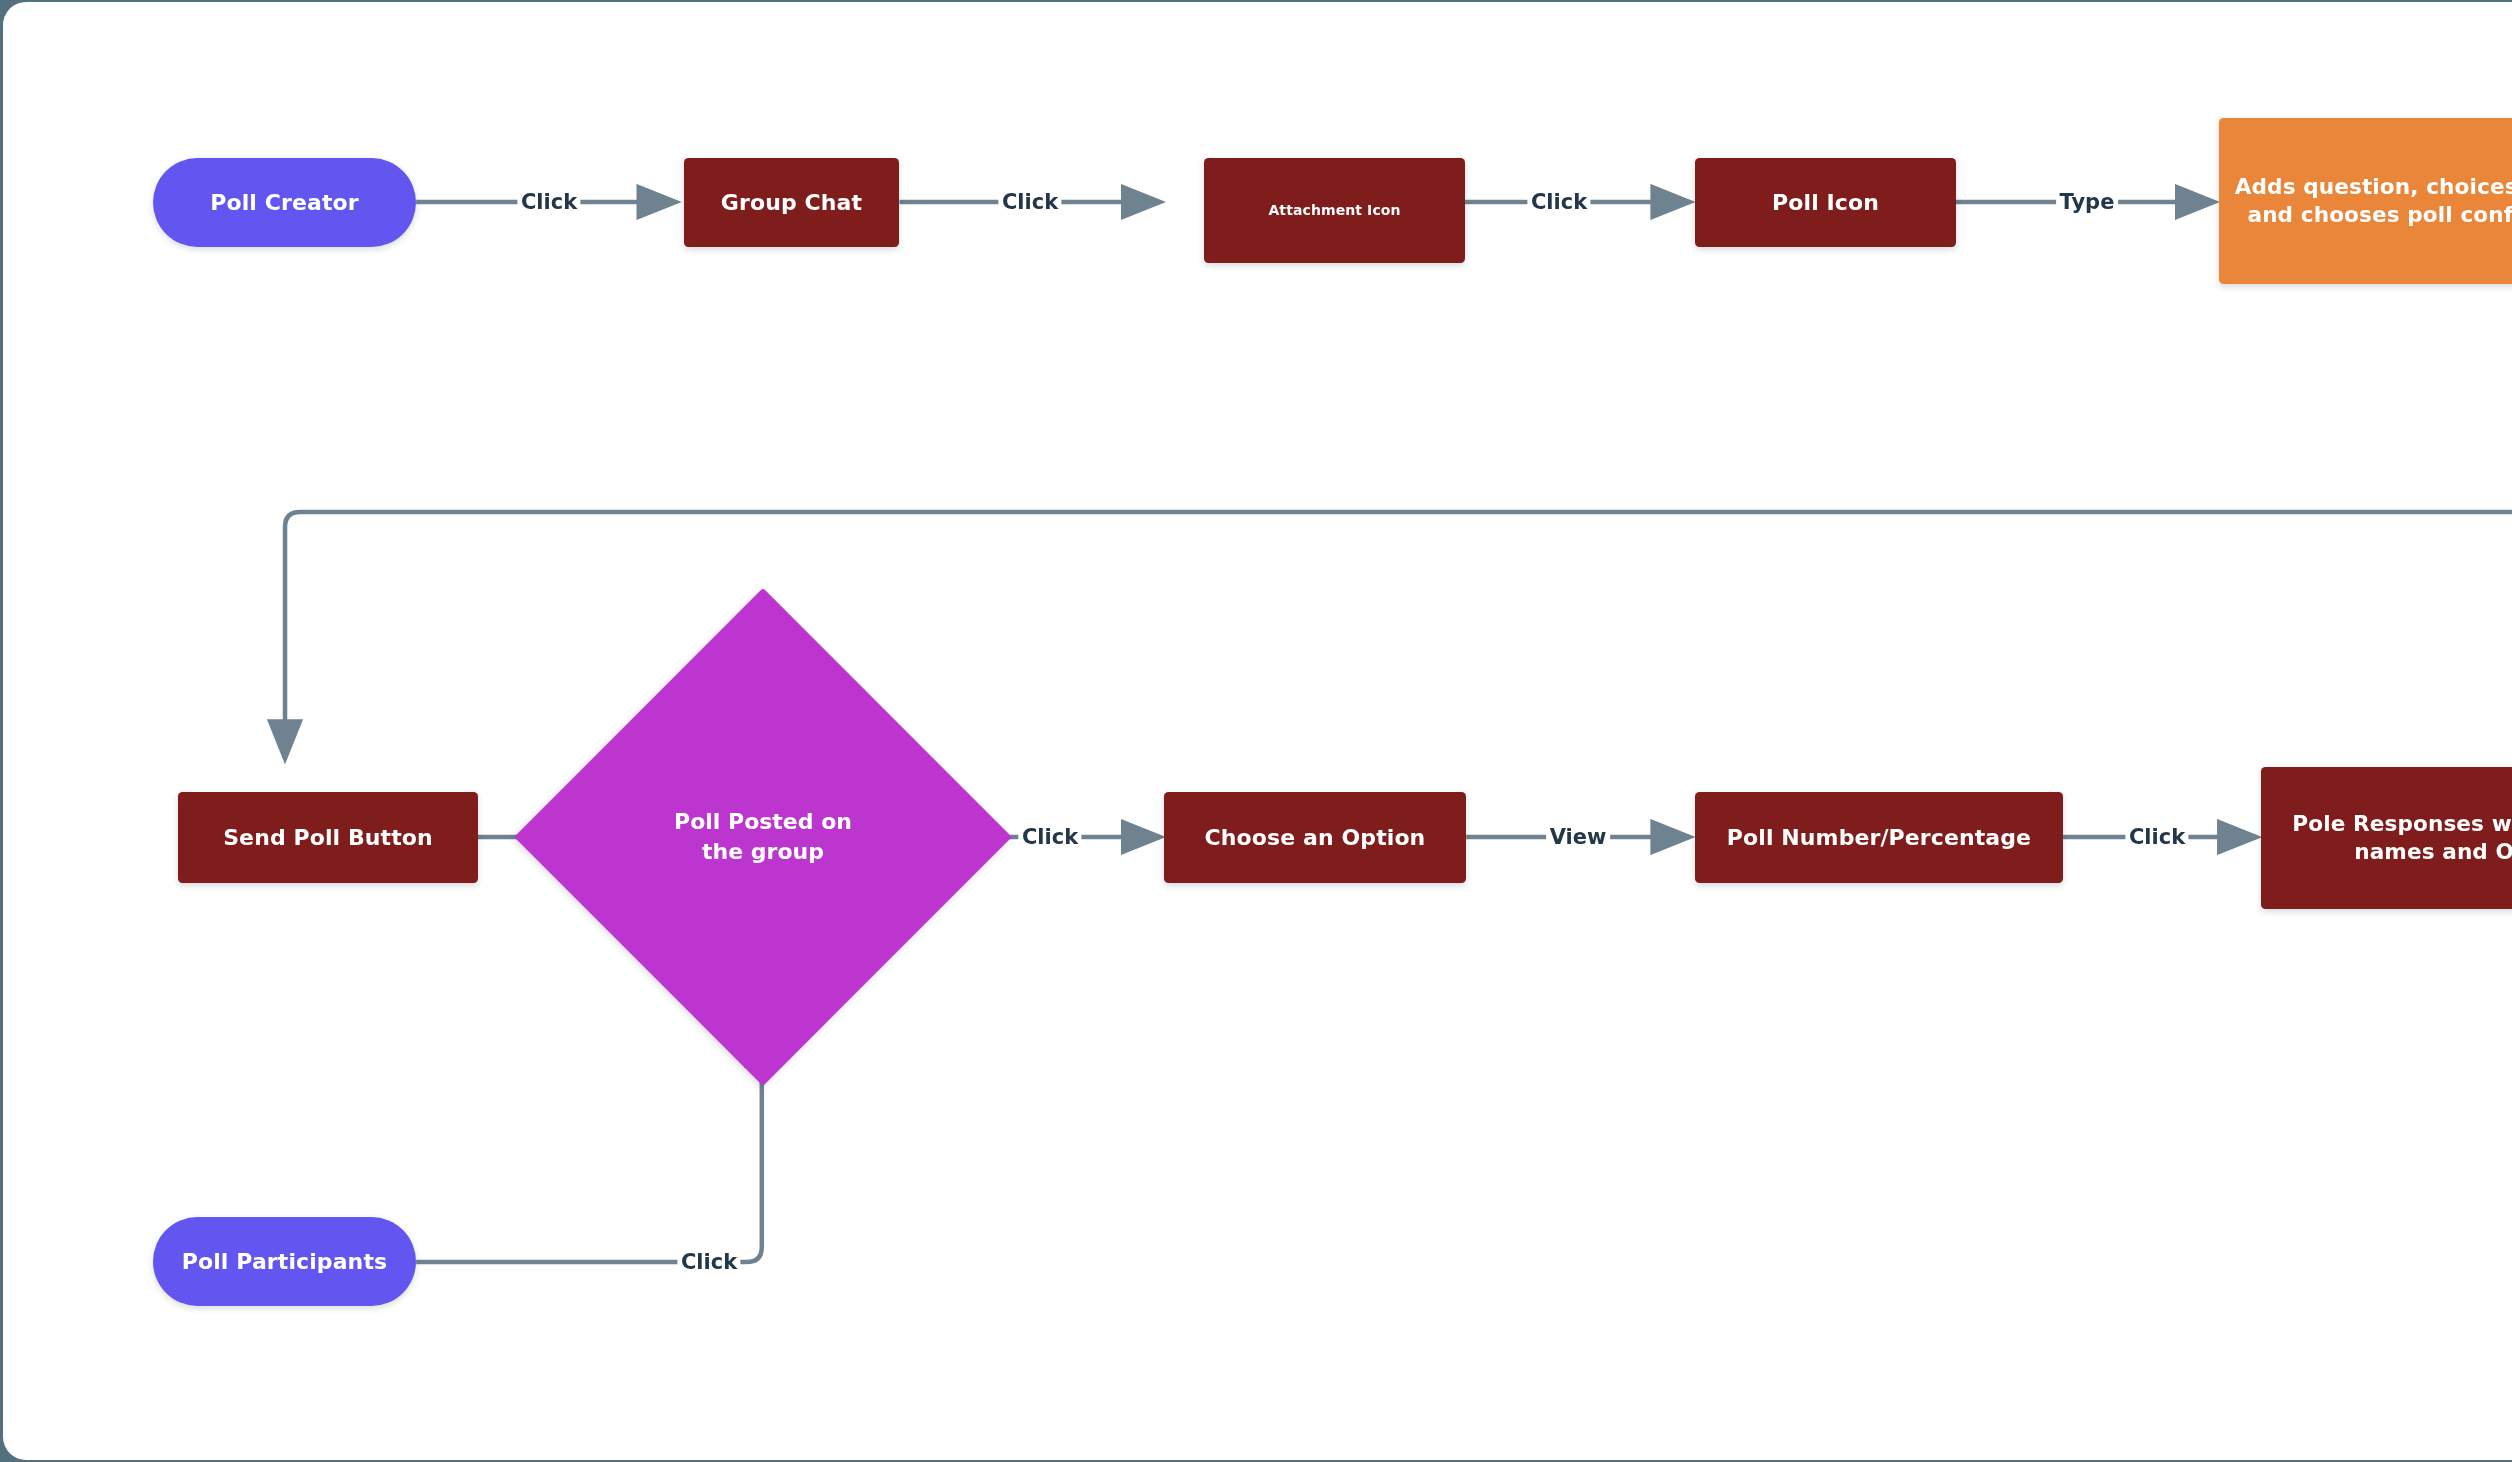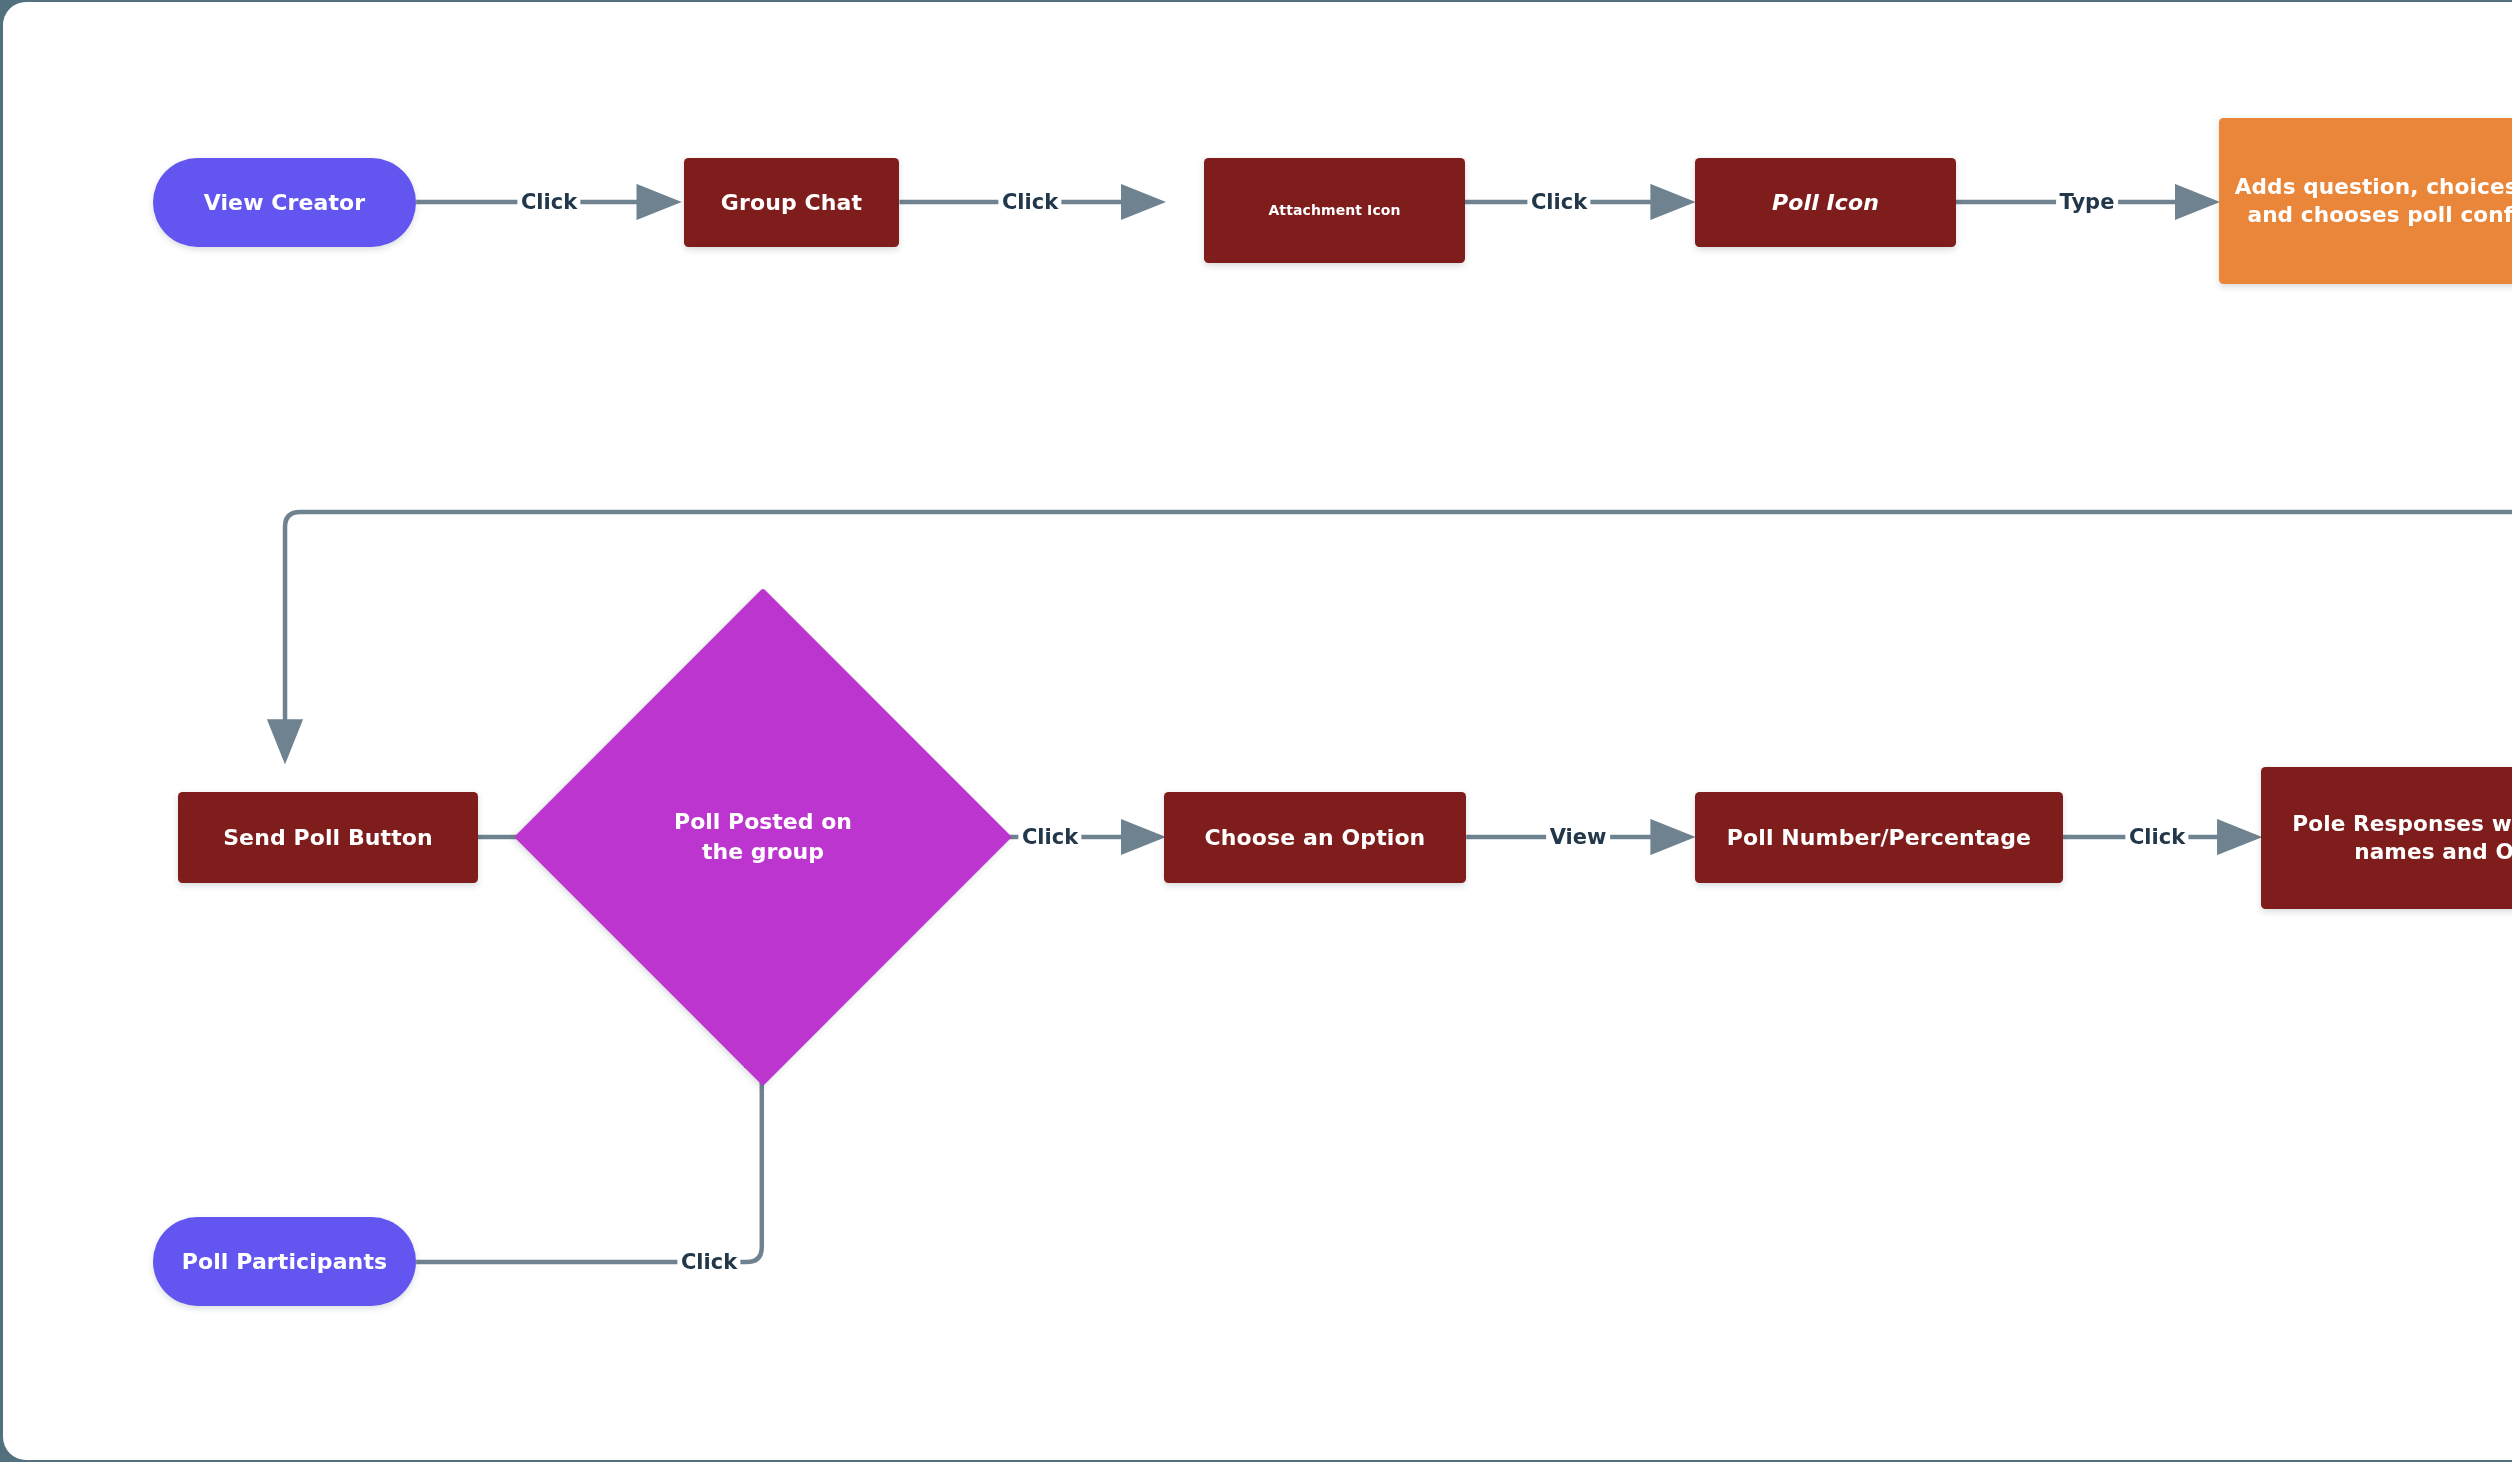--- a/index.html
+++ b/index.html
@@ -122,32 +122,32 @@
 
         <path d="M 2912,1662 L 3356,1662" marker-end="url(#arrowhead)"></path>
 
         <path d="M 4100,1662 L 4484,1662" marker-end="url(#arrowhead)"></path>
 
         <path d="M 822,2508 L 1480,2508 Q 1510,2508 1510,2478 L 1510,2045" marker-end="url(#arrowhead)"></path>
       </g>
     </svg>
 
     <div class="node node-pill" style="left:150px; top:156px; width:263px; height:89px; font-size:22px;">
-      <span class="node-label">View Creator</span>
+      <span class="node-label">Poll Creator</span>
     </div>
 
     <div class="node node-rect" style="left:681px; top:156px; width:215px; height:89px; font-size:22px;">
       <span class="node-label">Group Chat</span>
     </div>
 
     <div class="node node-rect" style="left:1161px; top:156px; width:261px; height:105px; font-size:14px;margin-left:40px;">
       <span class="node-label">Attachment Icon</span>
     </div>
 
-    <div class="node node-rect" style="left:1692px; top:156px; width:261px; height:89px; font-size:22px;font-style:italic;">
+    <div class="node node-rect" style="left:1692px; top:156px; width:261px; height:89px; font-size:22px;">
       <span class="node-label">Poll Icon</span>
     </div>
 
     <div class="node node-orange" style="left:2216px; top:116px; width:435px; height:166px; font-size:21.6px;">
       <span class="node-label">Adds question, choices, duration
 and chooses poll configuration</span>
     </div>
 
     <div class="node node-rect" style="left:150px; top:790px; width:300px; height:91px; font-size:22px;margin-left:25px;">
       <span class="node-label">Send Poll Button</span>

